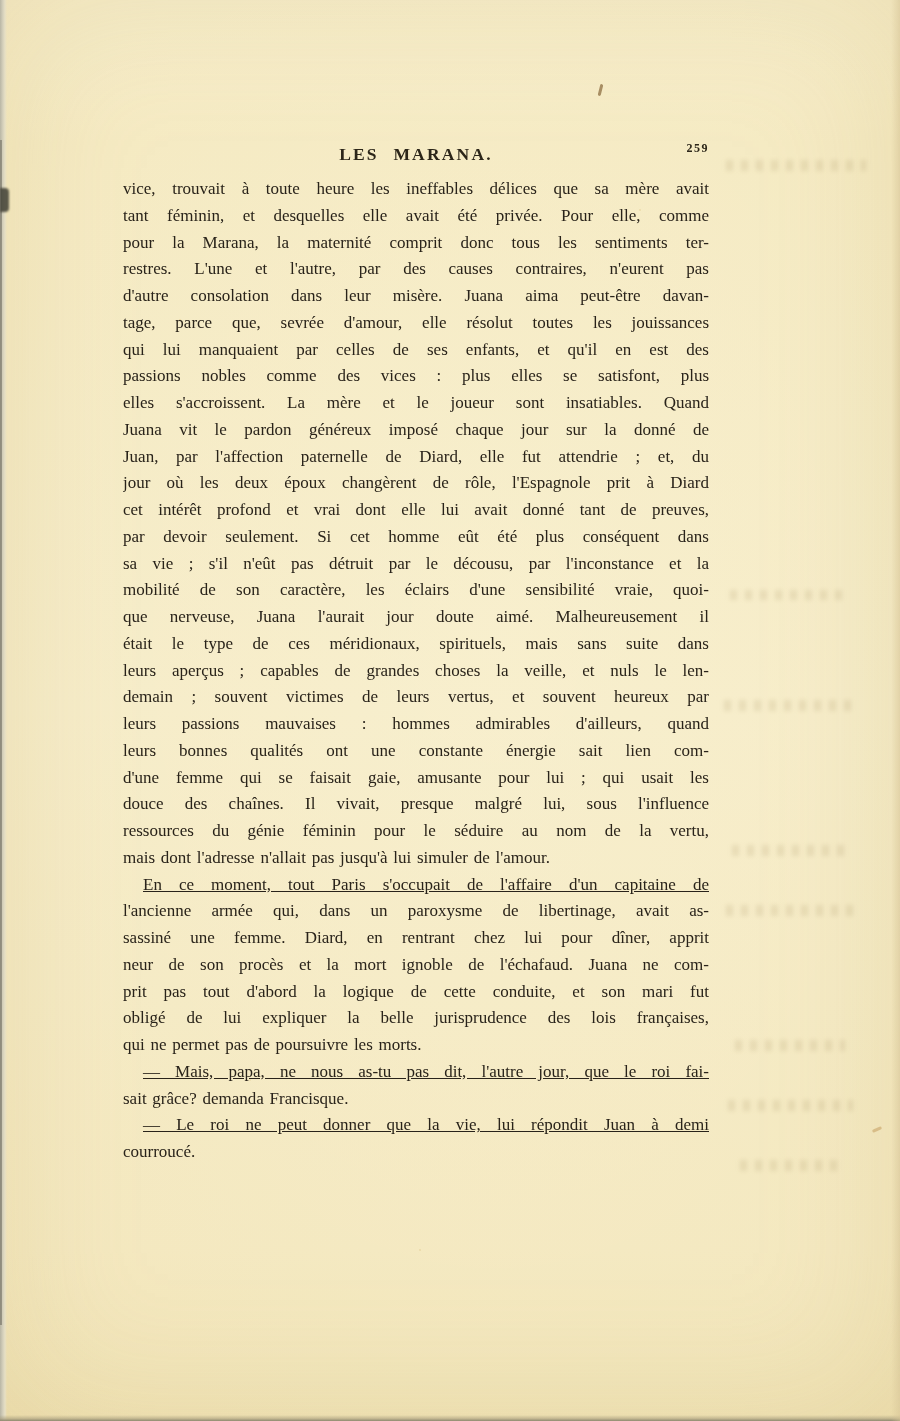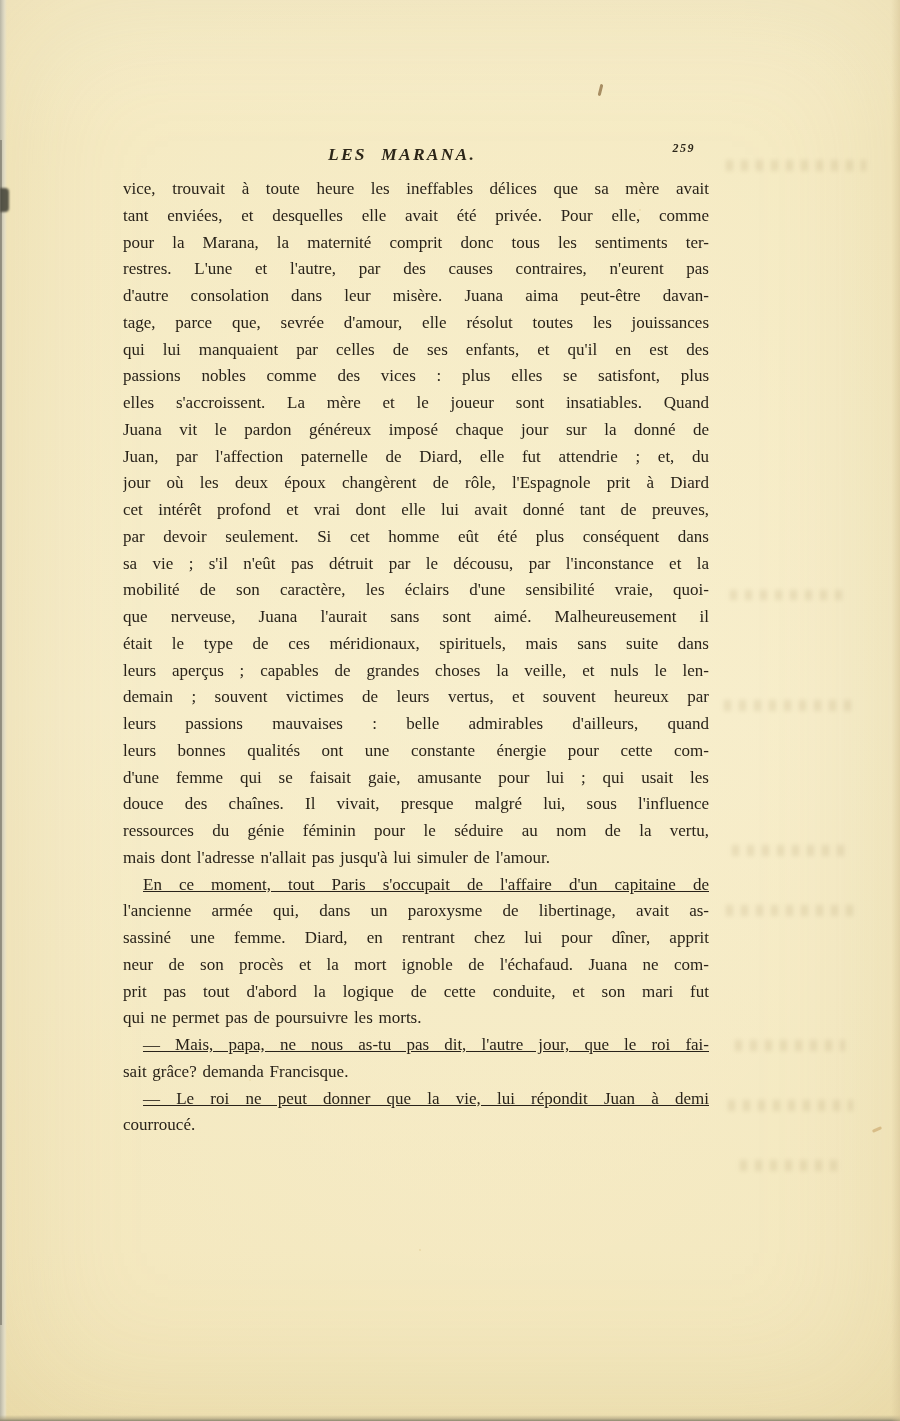--- a/index.html
+++ b/index.html
@@ -73,23 +73,22 @@
   .sm2 { left: 730px; top: 590px;  width: 120px; height: 10px; }
   .sm3 { left: 724px; top: 700px;  width: 135px; }
   .sm4 { left: 732px; top: 845px;  width: 120px; }
   .sm5 { left: 726px; top: 905px;  width: 130px; }
   .sm6 { left: 735px; top: 1040px; width: 110px; }
   .sm7 { left: 728px; top: 1100px; width: 125px; }
   .sm8 { left: 740px; top: 1160px; width: 100px; }
 
   
   .header {
-    position: absolute; left: 109px; top: 144px; width: 586px; height: 24px;
+    position: absolute; left: 123px; top: 144px; width: 586px; height: 24px;
     color: #2c2619;
-    font-style: italic;
   }
   .header .title {
     position: absolute; left: 0; right: 0; top: 0;
     text-align: center;
     font-weight: bold;
     font-size: 17.5px;
     letter-spacing: 2.2px;
     word-spacing: 8px;
   }
   .header .pagenum {
@@ -140,50 +139,51 @@
   <div class="smudge sm7"></div>
   <div class="smudge sm8"></div>
 
   <div class="header">
     <span class="title">LES MARANA.</span>
     <span class="pagenum">259</span>
   </div>
 
   <div class="text-block" id="text-block">
       <div class="line">vice, trouvait à toute heure les ineffables délices que sa mère avait</div>
-      <div class="line">tant enviées, et desquelles elle avait été privée. Pour elle, comme</div>
+      <div class="line">tant féminin, et desquelles elle avait été privée. Pour elle, comme</div>
       <div class="line">pour la Marana, la maternité comprit donc tous les sentiments ter-</div>
       <div class="line">restres. L'une et l'autre, par des causes contraires, n'eurent pas</div>
       <div class="line">d'autre consolation dans leur misère. Juana aima peut-être davan-</div>
       <div class="line">tage, parce que, sevrée d'amour, elle résolut toutes les jouissances</div>
       <div class="line">qui lui manquaient par celles de ses enfants, et qu'il en est des</div>
       <div class="line">passions nobles comme des vices : plus elles se satisfont, plus</div>
       <div class="line">elles s'accroissent. La mère et le joueur sont insatiables. Quand</div>
       <div class="line">Juana vit le pardon généreux imposé chaque jour sur la donné de</div>
       <div class="line">Juan, par l'affection paternelle de Diard, elle fut attendrie ; et, du</div>
       <div class="line">jour où les deux époux changèrent de rôle, l'Espagnole prit à Diard</div>
       <div class="line">cet intérêt profond et vrai dont elle lui avait donné tant de preuves,</div>
       <div class="line">par devoir seulement. Si cet homme eût été plus conséquent dans</div>
       <div class="line">sa vie ; s'il n'eût pas détruit par le décousu, par l'inconstance et la</div>
       <div class="line">mobilité de son caractère, les éclairs d'une sensibilité vraie, quoi-</div>
-      <div class="line">que nerveuse, Juana l'aurait sans sont aimé. Malheureusement il</div>
+      <div class="line">que nerveuse, Juana l'aurait jour doute aimé. Malheureusement il</div>
       <div class="line">était le type de ces méridionaux, spirituels, mais sans suite dans</div>
       <div class="line">leurs aperçus ; capables de grandes choses la veille, et nuls le len-</div>
       <div class="line">demain ; souvent victimes de leurs vertus, et souvent heureux par</div>
-      <div class="line">leurs passions mauvaises : belle admirables d'ailleurs, quand</div>
-      <div class="line">leurs bonnes qualités ont une constante énergie pour cette com-</div>
+      <div class="line">leurs passions mauvaises : hommes admirables d'ailleurs, quand</div>
+      <div class="line">leurs bonnes qualités ont une constante énergie sait lien com-</div>
       <div class="line">d'une femme qui se faisait gaie, amusante pour lui ; qui usait les</div>
       <div class="line">douce des chaînes. Il vivait, presque malgré lui, sous l'influence</div>
       <div class="line">ressources du génie féminin pour le séduire au nom de la vertu,</div>
       <div class="line para-end">mais dont l'adresse n'allait pas jusqu'à lui simuler de l'amour.</div>
       <div class="line indent">En ce moment, tout Paris s'occupait de l'affaire d'un capitaine de</div>
       <div class="line">l'ancienne armée qui, dans un paroxysme de libertinage, avait as-</div>
       <div class="line">sassiné une femme. Diard, en rentrant chez lui pour dîner, apprit</div>
       <div class="line">neur de son procès et la mort ignoble de l'échafaud. Juana ne com-</div>
       <div class="line">prit pas tout d'abord la logique de cette conduite, et son mari fut</div>
+      <div class="line">obligé de lui expliquer la belle jurisprudence des lois françaises,</div>
       <div class="line para-end">qui ne permet pas de poursuivre les morts.</div>
       <div class="line indent">— Mais, papa, ne nous as-tu pas dit, l'autre jour, que le roi fai-</div>
       <div class="line para-end">sait grâce? demanda Francisque.</div>
       <div class="line indent">— Le roi ne peut donner que la vie, lui répondit Juan à demi</div>
       <div class="line para-end">courroucé.</div>
     </div>
 
 </div>
 
 </body></html>

